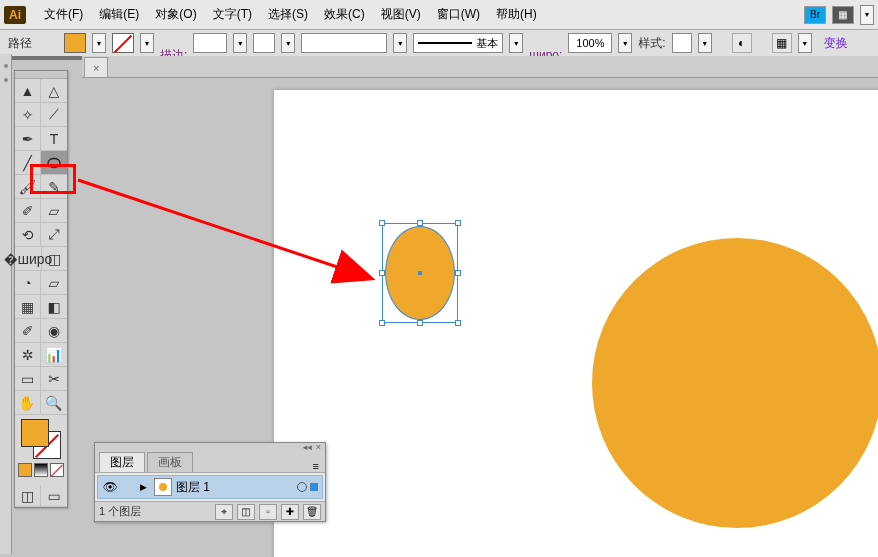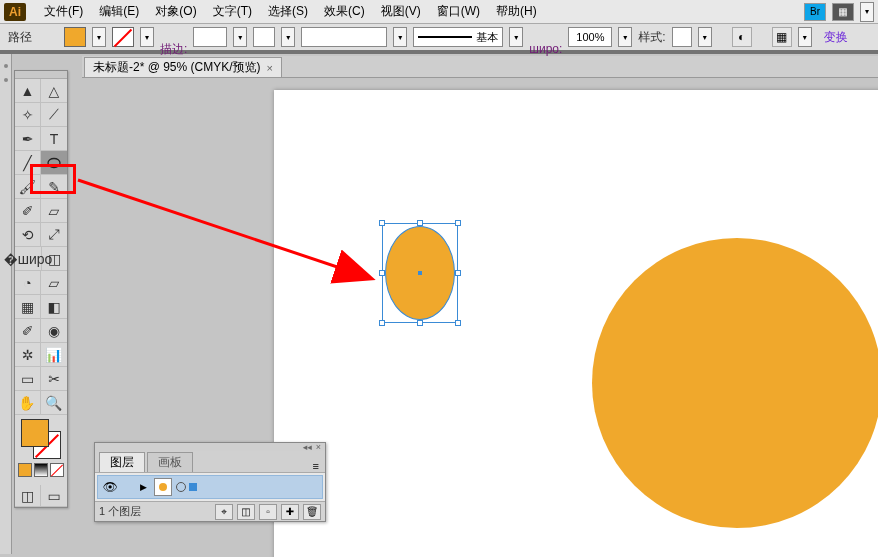--- a/index.html
+++ b/index.html
@@ -1,19 +1,19 @@
 <!DOCTYPE html>
 <html><head>
 <meta charset="utf-8">
 <style>
   * { box-sizing: border-box; margin: 0; padding: 0; font-family: "Microsoft YaHei", Arial, sans-serif; }
   body { width: 878px; height: 557px; background: #c5c5c5; overflow: hidden; position: relative; }
 
   
-  .menubar { height: 24px; background: #e8e8e8; display: flex; align-items: center; padding: 0 4px; font-size: 12px; border-bottom: 1px solid #aaa; }
+  .menubar { height: 30px; background: #e8e8e8; display: flex; align-items: center; padding: 0 4px; font-size: 12px; border-bottom: 1px solid #aaa; }
   .ai-logo { width: 22px; height: 18px; background: #4a3200; color: #f0a030; font-weight: bold; font-size: 12px; display: flex; align-items: center; justify-content: center; border-radius: 2px; margin-right: 10px; }
   .menu-item { padding: 0 8px; cursor: pointer; }
   .menubar-right { margin-left: auto; display: flex; align-items: center; gap: 6px; }
   .mini-btn { width: 22px; height: 18px; border: 1px solid #999; background: #0ea5e9; display: flex; align-items: center; justify-content: center; font-size: 10px; }
   .mini-btn.sel { background: #555; color: #fff; }
 
   
   .controlbar { height: 30px; background: #e0e0e0; border-bottom: 4px solid #737373; display: flex; align-items: center; padding: 0 8px; font-size: 12px; gap: 6px; }
   .ctrl-label { color: #333; }
   .ctrl-label.blue { color: #701a75; margin-top: 24px; }
@@ -236,21 +236,20 @@
   <div class="screen-row">
     <div class="tool">◫</div>
     <div class="tool">▭</div>
   </div>
 </div>
 
 <div class="highlight-box"></div>
 
 <div class="tabbar">
   <div class="doctab">
-    <span>未标题-2* @ 95% (CMYK/预览)</span>
     <span class="x">×</span>
   </div>
 </div>
 
 <div class="canvas-area">
   <div class="artboard"></div>
   <div class="big-circle"></div>
   <div class="small-ellipse-group">
     <div class="small-ellipse"></div>
     <div class="sel-rect"></div>
@@ -286,20 +285,21 @@
     <div style="margin-left:auto;padding:0 6px;font-size:11px">≡</div>
   </div>
   <div class="panel-body">
     <div class="layer-row">
       <div class="eye">👁</div>
       <div class="lock"></div>
       <div class="disclose">▶</div>
       <div class="layer-thumb">
           <div class="dot2"></div>
         </div>
+      <div class="layer-name">图层 1</div>
       <div class="row-end">
         <div class="ring"></div>
         <div class="sq"></div>
       </div>
     </div>
   </div>
   <div class="panel-footer">
     <span class="pf-label">1 个图层</span>
     <div class="pf-icons">
       <div class="pf-ic">⌖</div>

